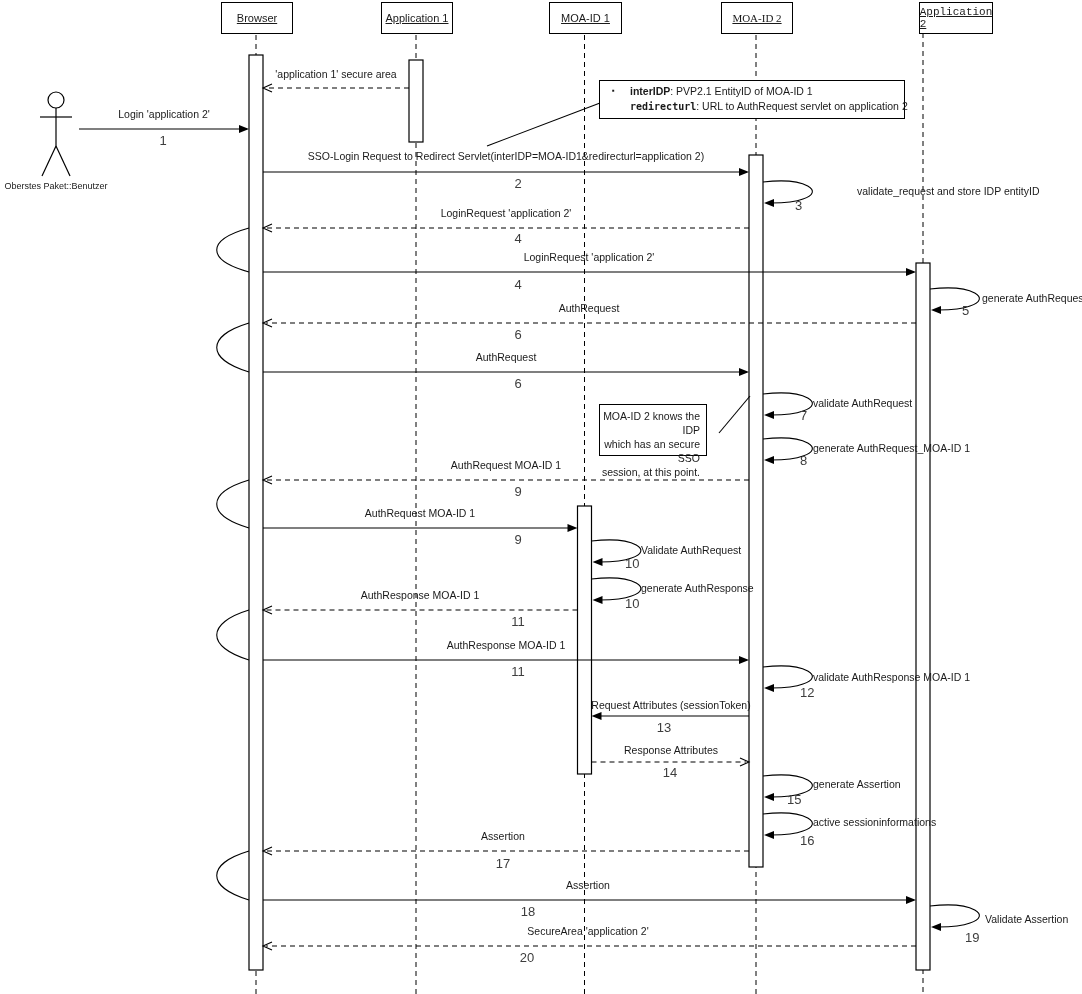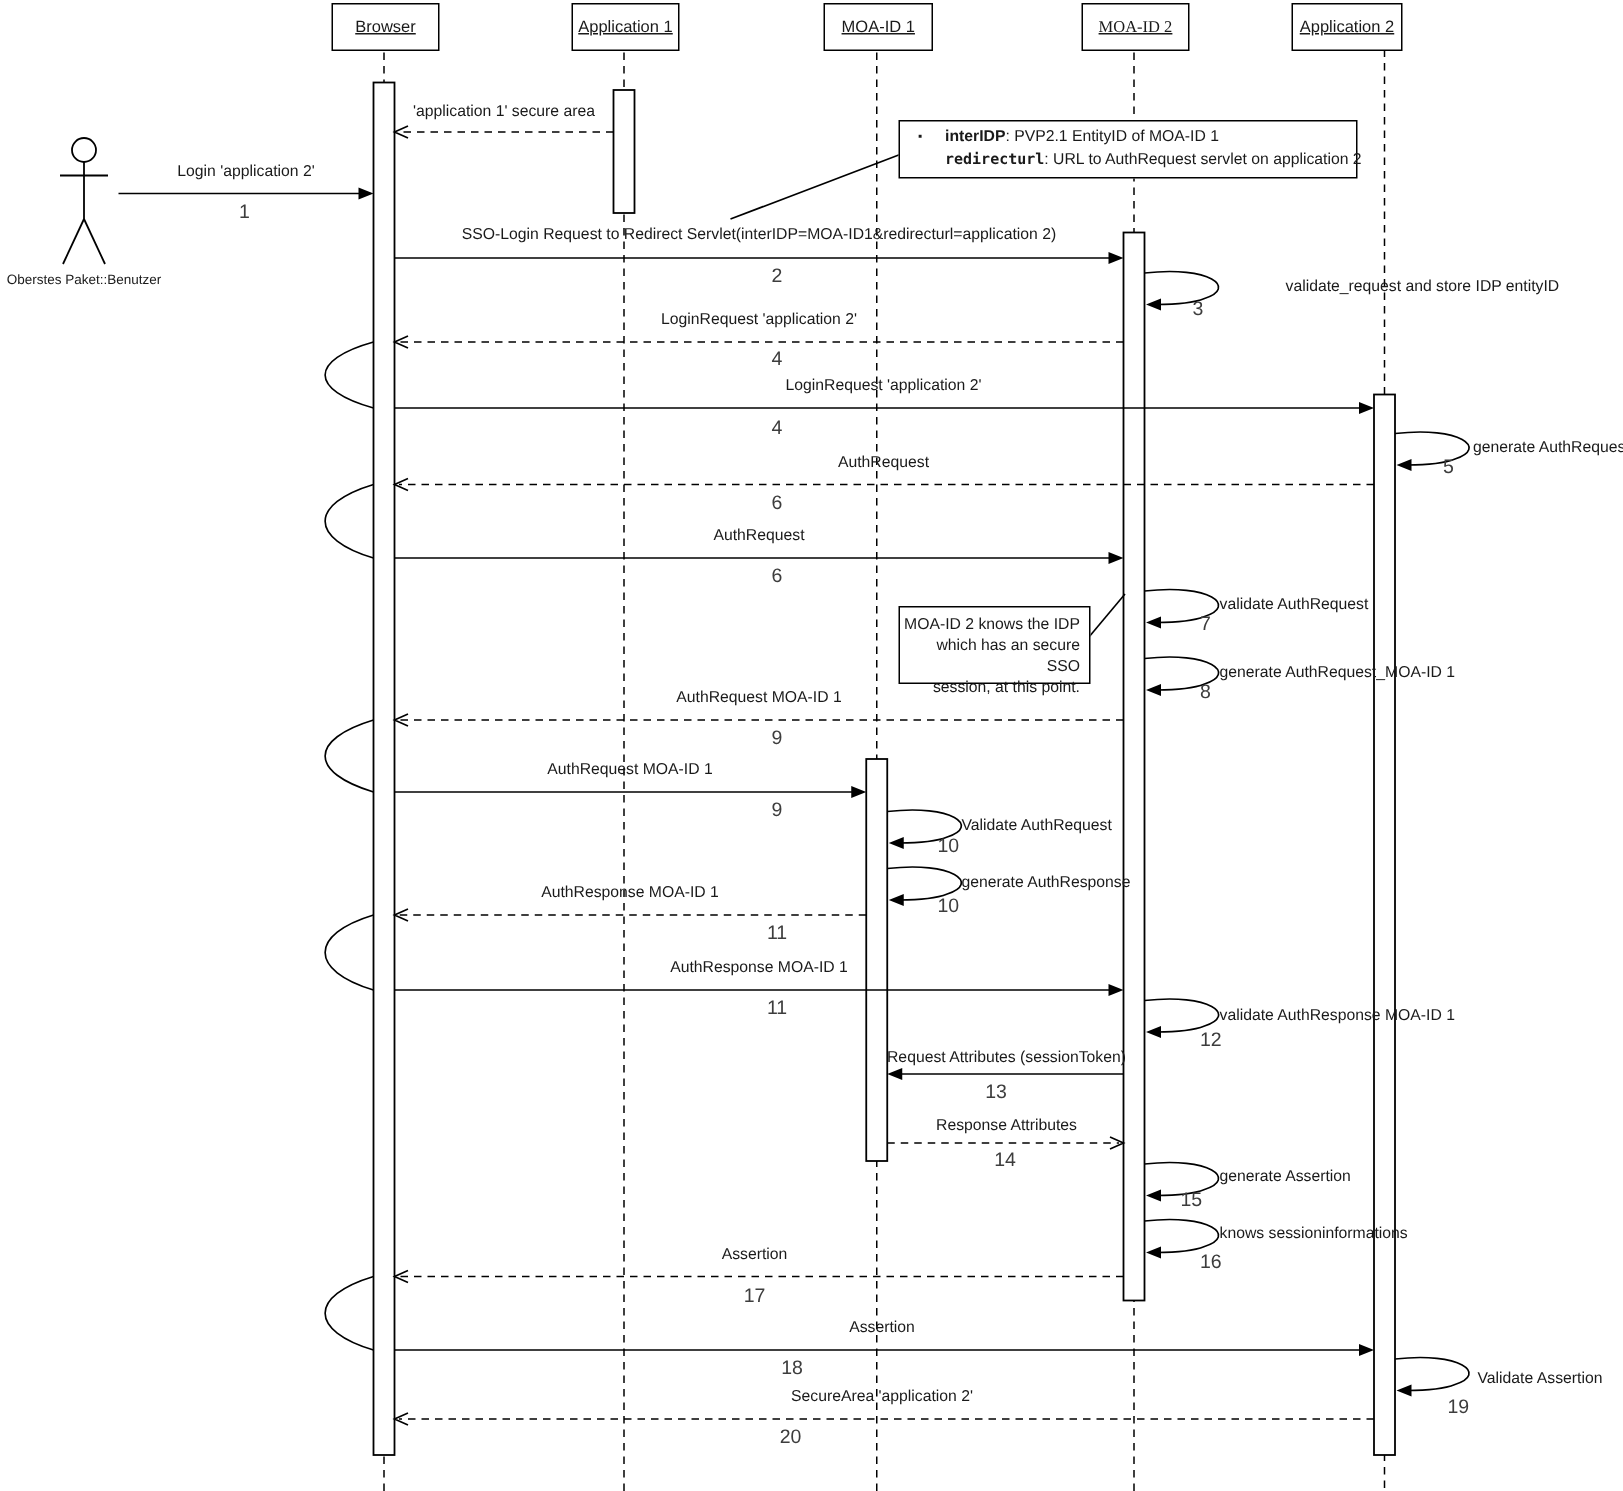--- a/index.html
+++ b/index.html
@@ -13,21 +13,21 @@
   .llabel{position:absolute;font-size:10.5px;white-space:nowrap;z-index:4;}
   .num{position:absolute;font-size:13px;color:#3d3d3d;white-space:nowrap;transform:translateX(-50%);z-index:4;}
   .lnum{position:absolute;font-size:13px;color:#3d3d3d;white-space:nowrap;z-index:4;}
   .note{position:absolute;border:1.3px solid #000;background:#fff;z-index:5;font-size:10.5px;}
   .note-param{left:599px;top:80px;width:304px;height:37px;}
   .note-param .bullet{position:absolute;left:12px;top:5px;font-size:8px;}
   .note-param .l1{position:absolute;left:30px;top:4px;white-space:nowrap;}
   .note-param .l2{position:absolute;left:30px;top:19px;white-space:nowrap;}
   .bold{font-weight:bold;}
   .mono{font-family:"DejaVu Sans Mono",monospace;font-weight:bold;font-size:10px;}
-  .note-sso{left:599px;top:404px;width:128px;height:52px;text-align:right;
+  .note-sso{left:599px;top:404px;width:108px;height:52px;text-align:right;
             padding:4px 6px 0 0;box-sizing:border-box;line-height:14px;}
   .note-sso span{display:block;}
   .actor-label{position:absolute;left:0px;top:181px;width:112px;text-align:center;
                font-size:9px;white-space:nowrap;z-index:4;}
 </style>
 </head>
 <body>
 
 <div class="canvas">
 
@@ -143,21 +143,21 @@
     </div>
   <div class="pbox" style="left:381px;width:70px;">
       <span>Application 1</span>
     </div>
   <div class="pbox" style="left:549px;width:71px;">
       <span>MOA-ID 1</span>
     </div>
   <div class="pbox" style="left:721px;width:70px;font-family:Liberation Serif, serif;">
       <span>MOA-ID 2</span>
     </div>
-  <div class="pbox" style="left:861px;width:72px;">
+  <div class="pbox" style="left:919px;width:72px;font-family:Liberation Mono, monospace;">
       <span>Application 2</span>
     </div>
 
   <div class="actor-label">Oberstes Paket::Benutzer</div>
 
   <div class="note note-param">
     <span class="bullet">▪</span>
     <span class="l1"><span class="bold">interIDP</span><span>: PVP2.1 EntityID of MOA-ID 1</span></span>
     <span class="l2"><span class="mono">redirecturl</span><span>: URL to AuthRequest servlet on application 2</span></span>
   </div>
@@ -181,21 +181,21 @@
   <div class="mlabel" style="left:506px;top:459px;">AuthRequest MOA-ID 1</div>
   <div class="mlabel" style="left:420px;top:507px;">AuthRequest MOA-ID 1</div>
   <div class="llabel" style="left:641px;top:544px;">Validate AuthRequest</div>
   <div class="llabel" style="left:641px;top:582px;">generate AuthResponse</div>
   <div class="mlabel" style="left:420px;top:589px;">AuthResponse MOA-ID 1</div>
   <div class="mlabel" style="left:506px;top:639px;">AuthResponse MOA-ID 1</div>
   <div class="llabel" style="left:813px;top:671px;">validate AuthResponse MOA-ID 1</div>
   <div class="mlabel" style="left:671px;top:699px;">Request Attributes (sessionToken)</div>
   <div class="mlabel" style="left:671px;top:744px;">Response Attributes</div>
   <div class="llabel" style="left:813px;top:778px;">generate Assertion</div>
-  <div class="llabel" style="left:813px;top:816px;">knows sessioninformations</div>
+  <div class="llabel" style="left:813px;top:816px;">active sessioninformations</div>
   <div class="mlabel" style="left:503px;top:830px;">Assertion</div>
   <div class="mlabel" style="left:588px;top:879px;">Assertion</div>
   <div class="llabel" style="left:985px;top:913px;">Validate Assertion</div>
   <div class="mlabel" style="left:588px;top:925px;">SecureArea 'application 2'</div>
 
   <div class="num" style="left:163px;top:133px;">1</div>
   <div class="num" style="left:518px;top:176px;">2</div>
   <div class="lnum" style="left:795px;top:198px;">3</div>
   <div class="num" style="left:518px;top:231px;">4</div>
   <div class="num" style="left:518px;top:277px;">4</div>

